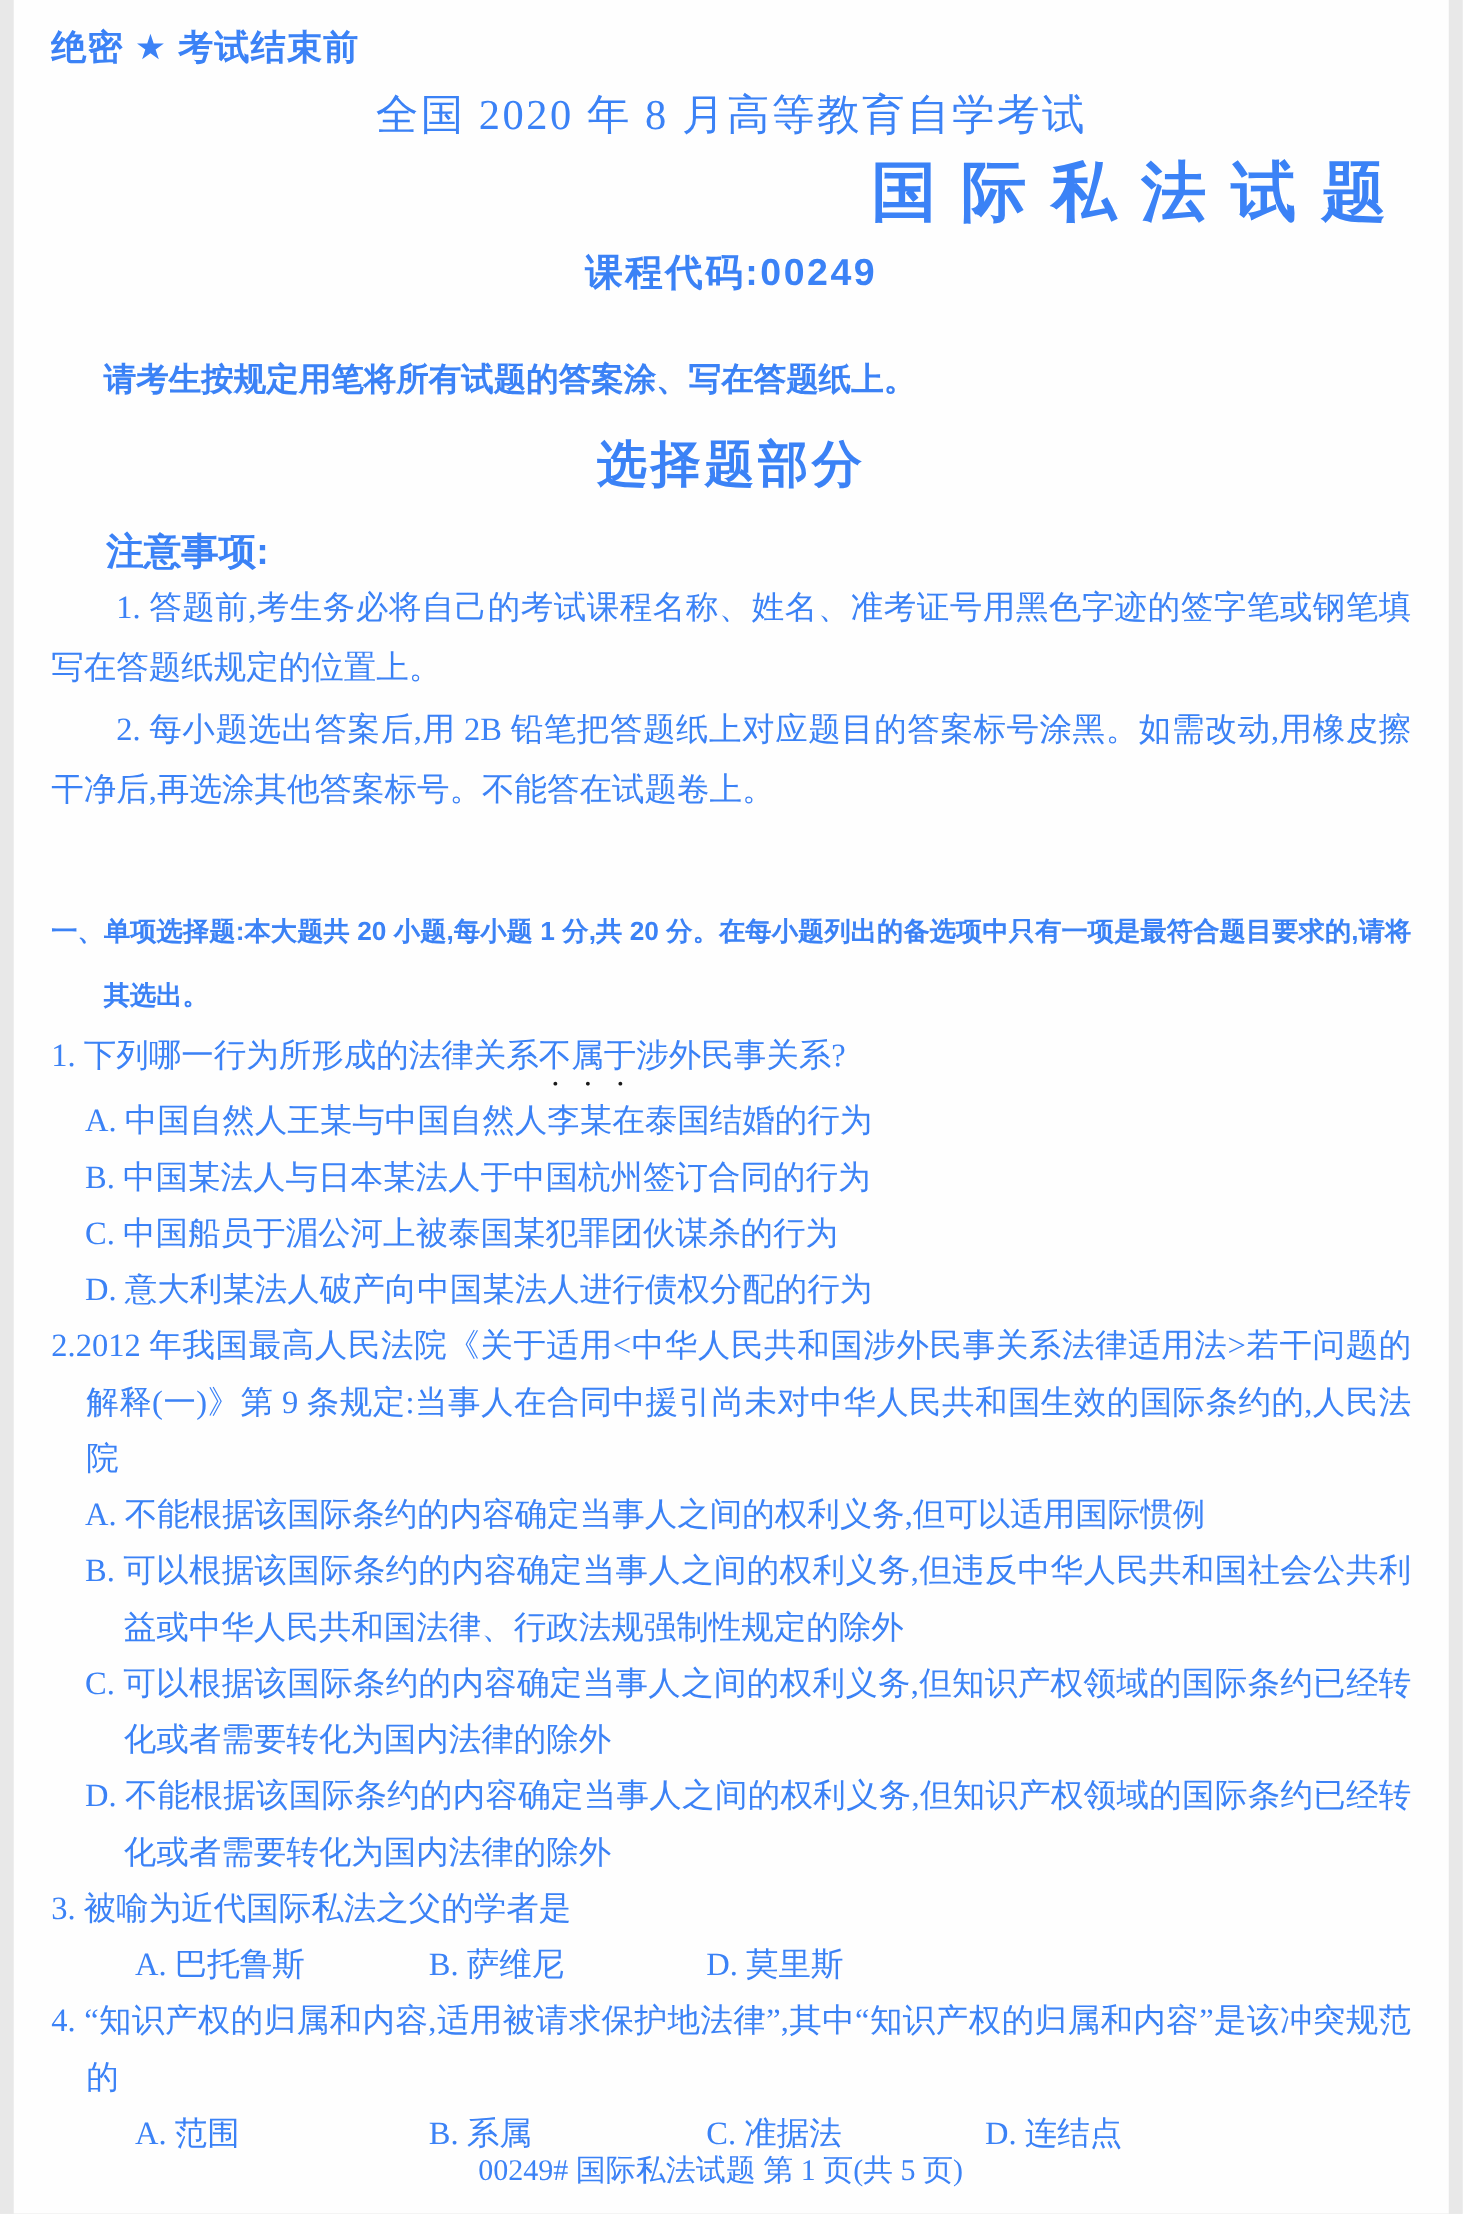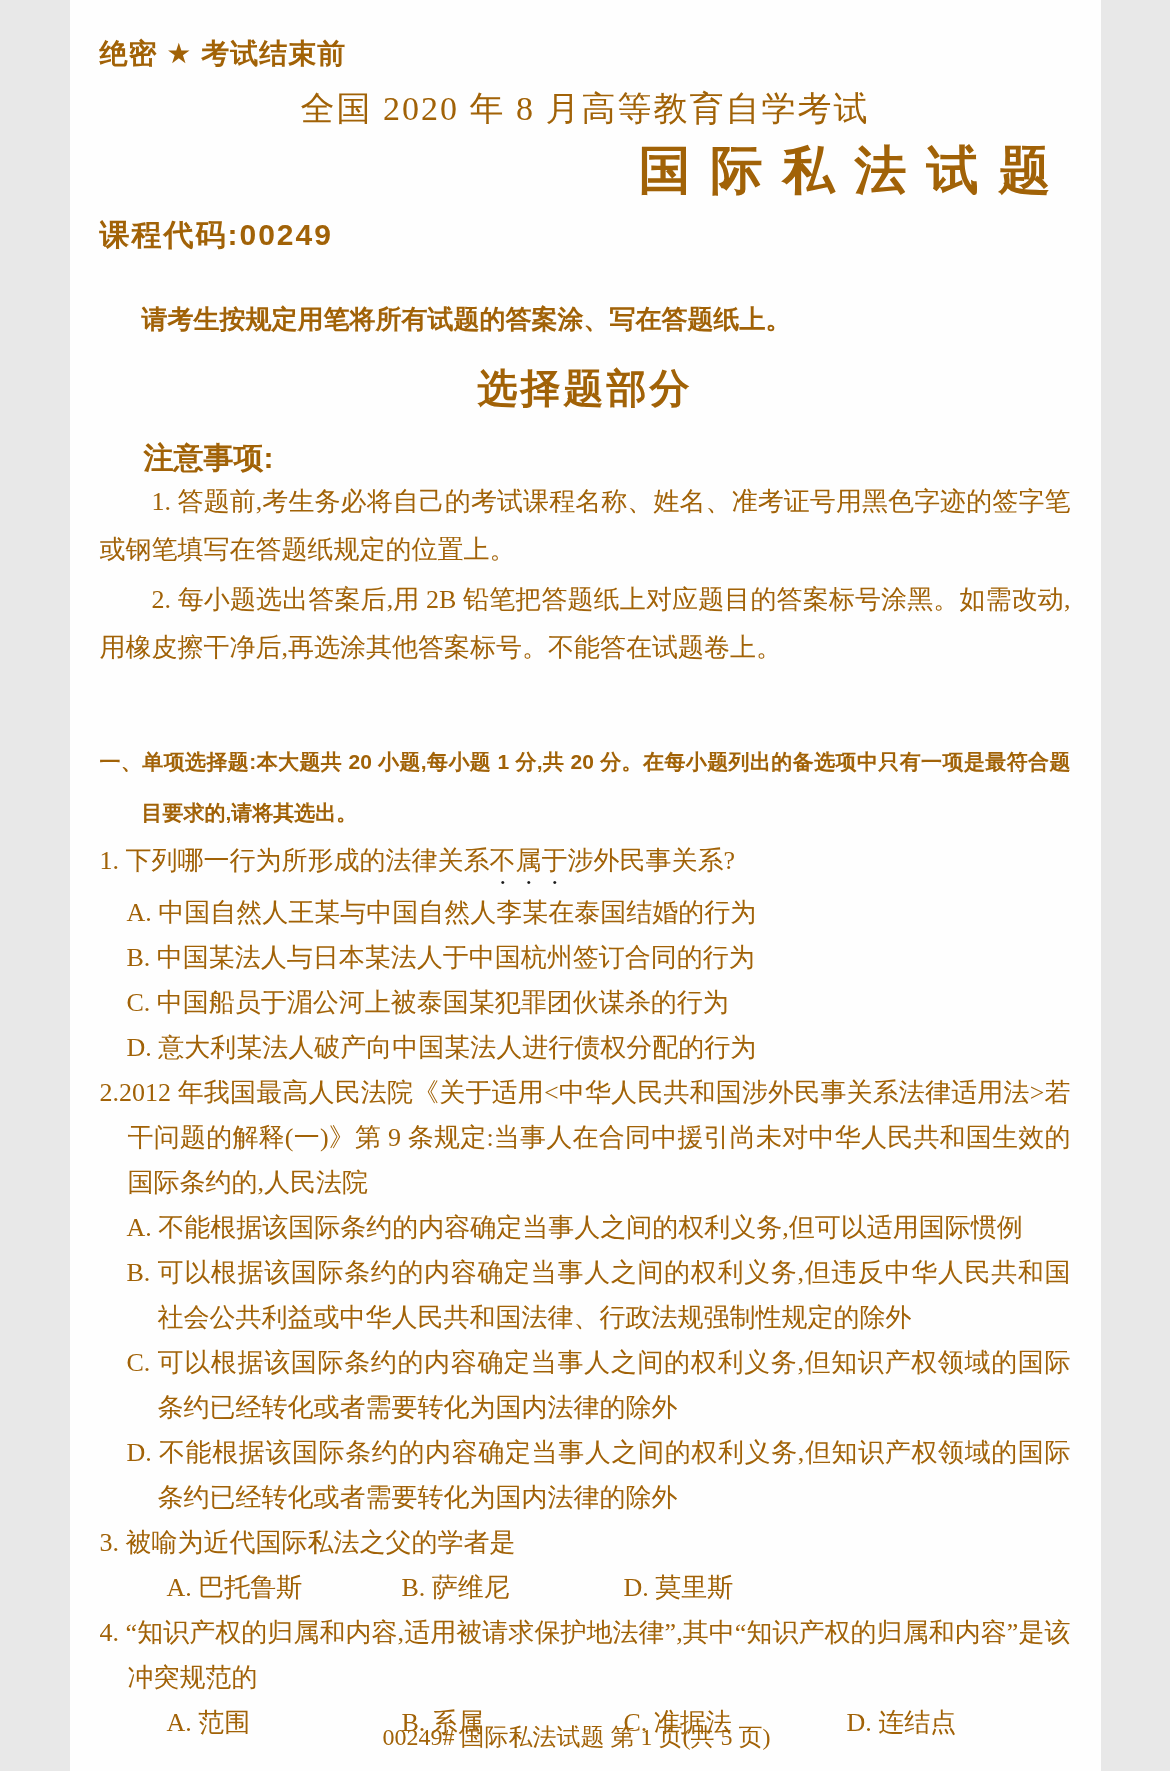--- a/index.html
+++ b/index.html
@@ -1,24 +1,24 @@
 <!DOCTYPE html>
 <html lang="zh"><head>
 <meta charset="utf-8">
 <style>
   html, body { margin: 0; padding: 0; background: #e8e8e8; }
   .page {
     position: relative;
-    width: 1031px;
+    width: 1148px;
     height: 1771px;
     margin: 0 auto;
     background: #fefefe;
-    color: #a16207;
+    color: #3b82f6;
     box-sizing: border-box;
-    padding: 16px 30px;
+    padding: 0 30px;
     overflow: hidden;
     font-family: "Liberation Serif", "DejaVu Serif", serif;
   }
   .hei { font-family: "Liberation Sans", "DejaVu Sans", sans-serif; font-weight: bold; }
 
   .secrecy {
     padding-top: 20px;
     font-size: 28px;
     line-height: 36px;
     letter-spacing: 1px;
@@ -36,21 +36,21 @@
     margin: 8px 0 0;
     text-align: right;
     font-weight: bold;
     font-size: 52px;
     line-height: 62px;
     letter-spacing: 20px;
     text-indent: 20px; 
   }
   .course-code {
     margin-top: 14px;
-    text-align: left;
+    text-align: center;
     font-size: 30px;
     line-height: 38px;
     letter-spacing: 2px;
   }
   .instruction {
     margin-top: 46px;
     padding-left: 42px;
     font-size: 26px;
     line-height: 38px;
   }

